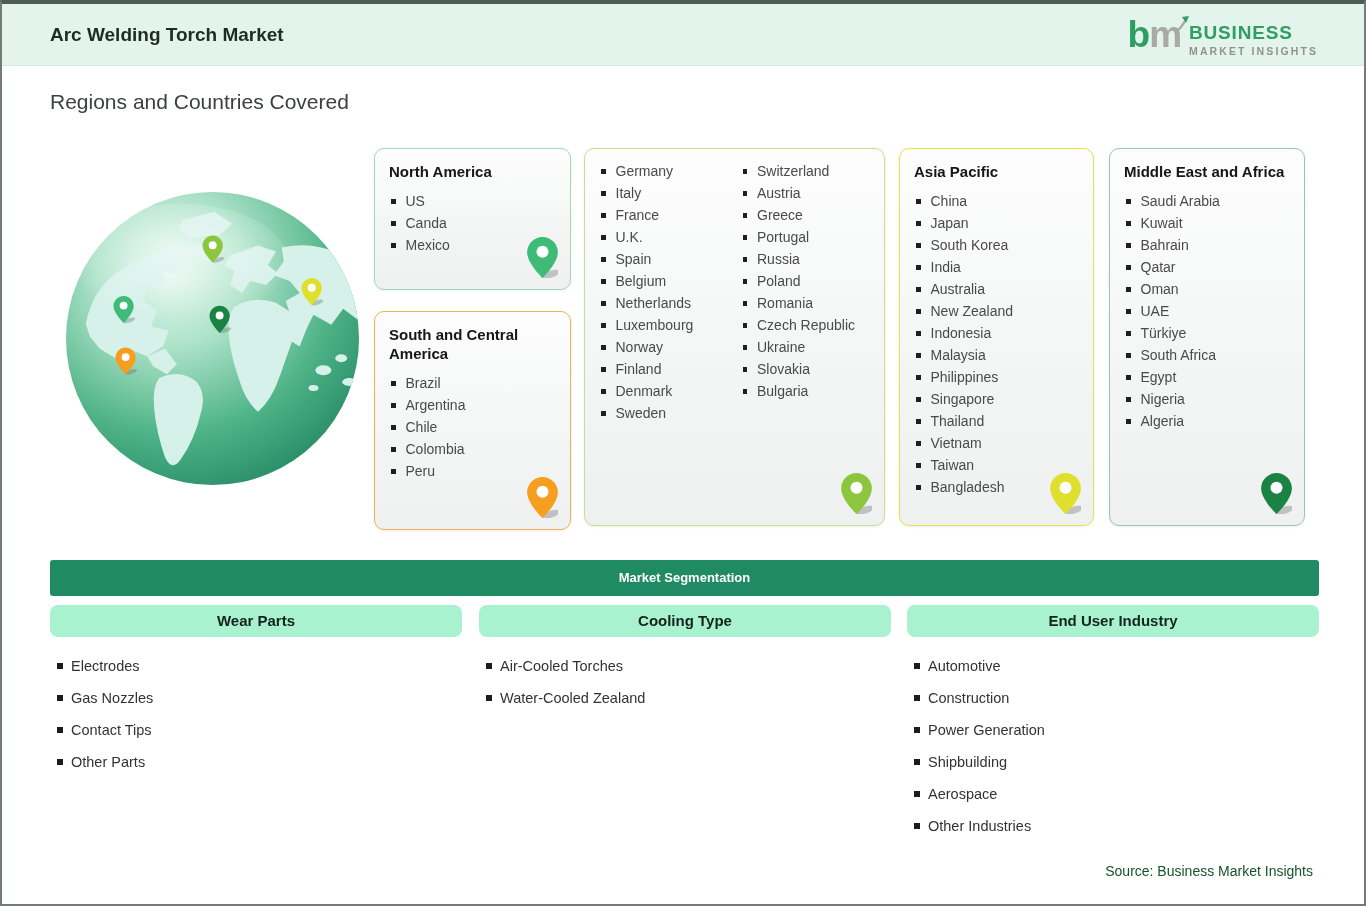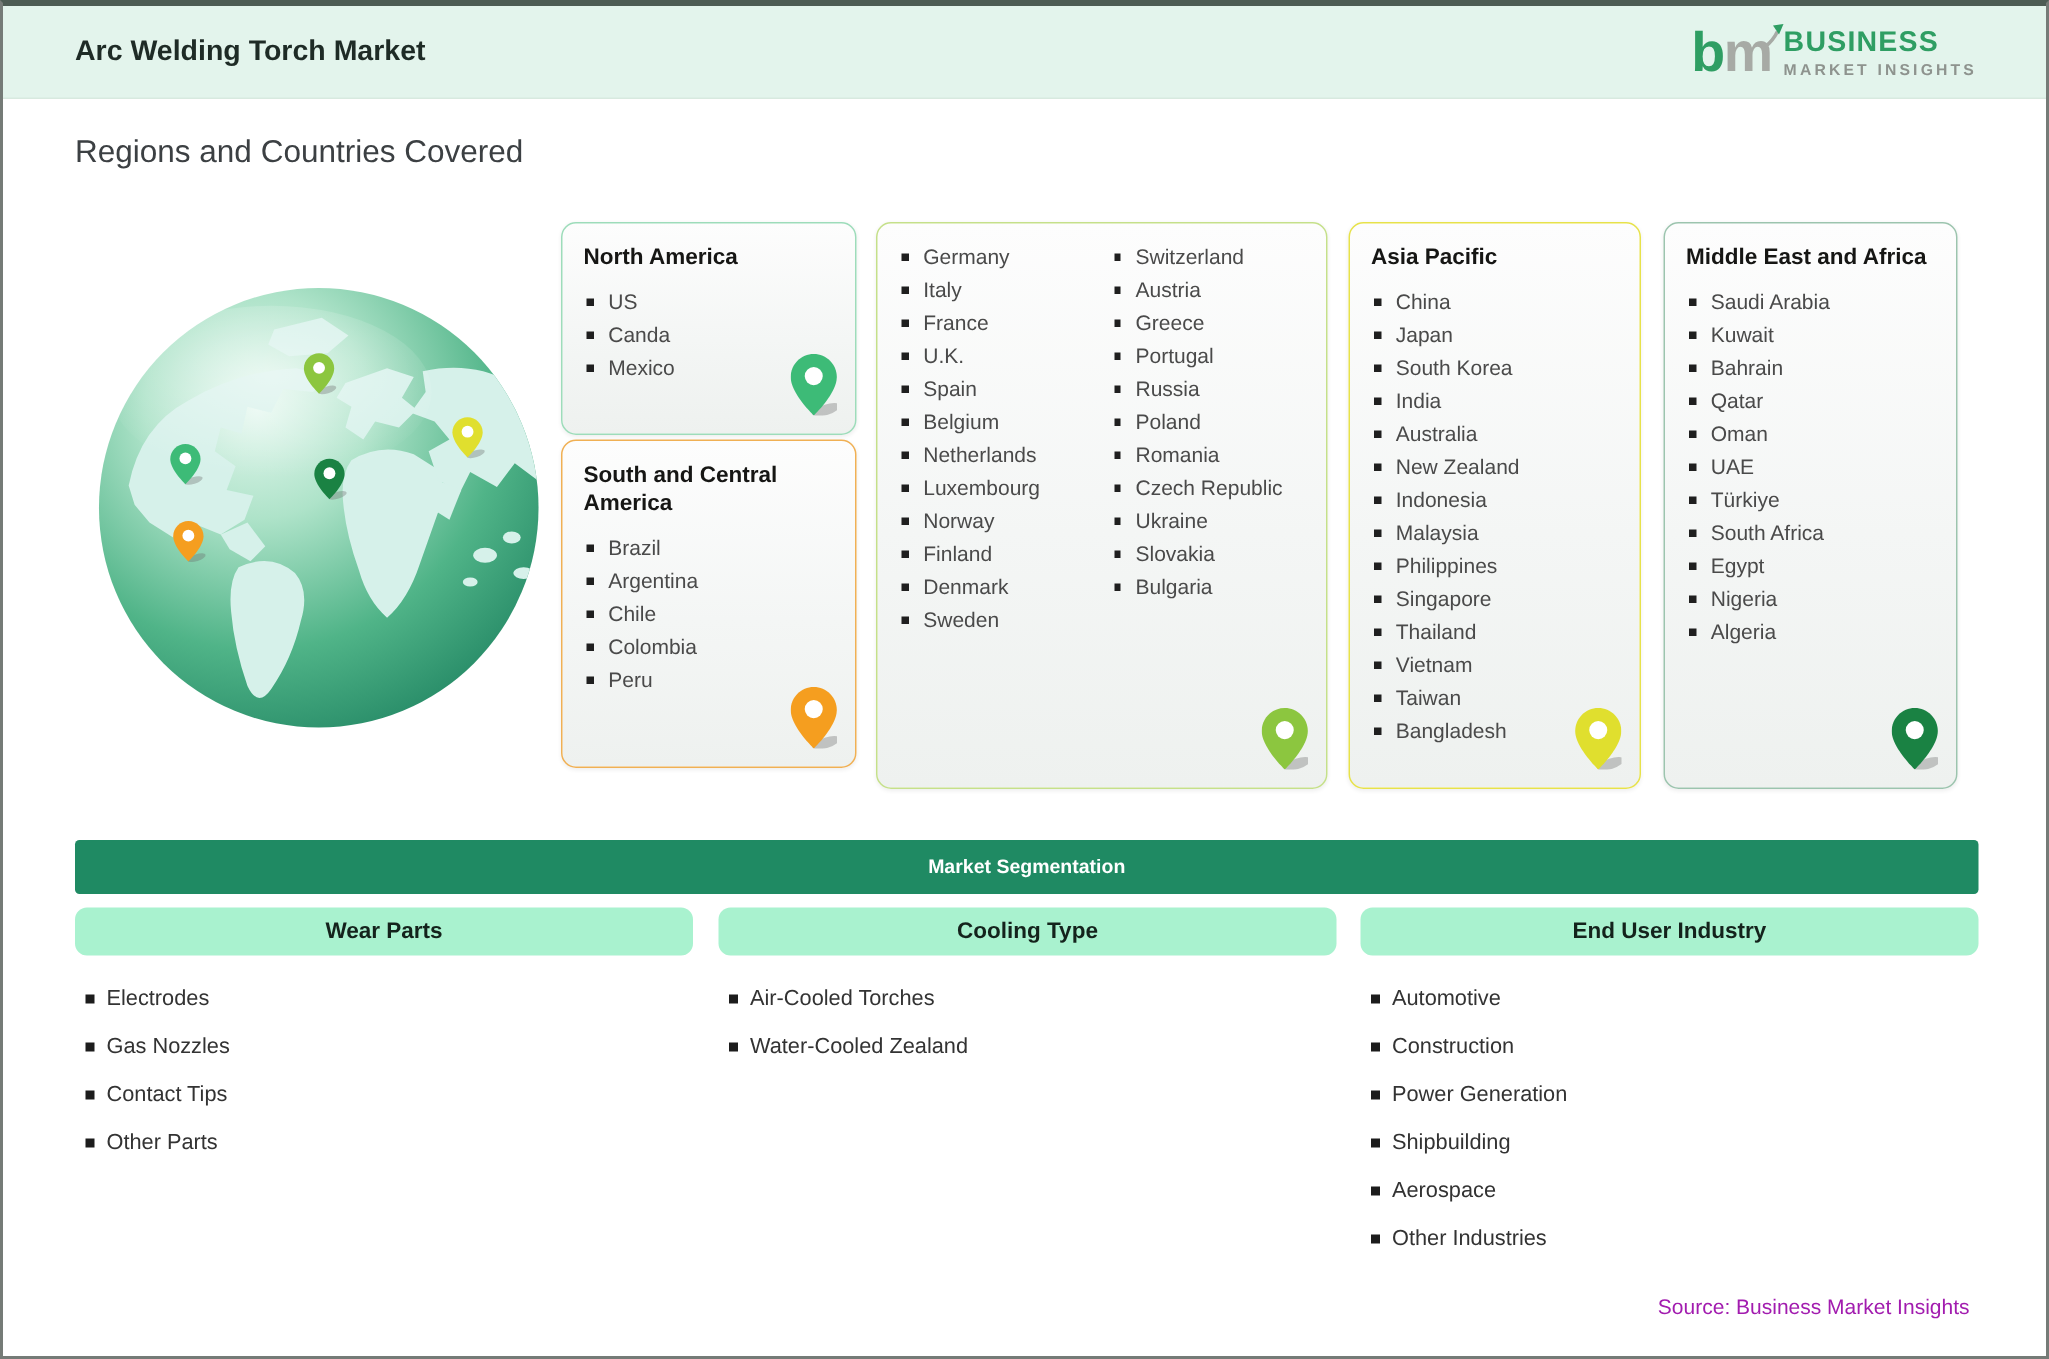--- a/index.html
+++ b/index.html
@@ -19,21 +19,21 @@
   .header {
     position: absolute; left: 0; top: 0; right: 0; height: 64px;
     background: #e3f4ec;
     border-top: 2px solid #4d5c54;
     border-bottom: 1px solid #d8e9df;
   }
   .page-title {
     position: absolute; left: 48px; top: 0; line-height: 62px;
     font-size: 19px; font-weight: bold; color: #1e2b26;
   }
-  .logo { position: absolute; right: 46px; top: 9px; display: flex; align-items: center; gap: 8px; }
+  .logo { position: absolute; right: 46px; top: 9px; display: flex; align-items: flex-end; gap: 8px; }
   .logo-mark { position: relative; font-weight: bold; font-size: 37px; line-height: 44px; letter-spacing: -1px; }
   .logo-b { color: #2f9e63; }
   .logo-m { color: #a7aaa5; }
   .logo-arrow { position: absolute; right: -10px; top: 2px; }
   .logo-text { display: flex; flex-direction: column; justify-content: center; }
   .logo-line1 { color: #2f9e63; font-weight: bold; font-size: 19px; letter-spacing: 0.8px; }
   .logo-line2 { color: #8e938e; font-weight: bold; font-size: 10.5px; letter-spacing: 2.1px; margin-top: 1px; }
 
   
   .section-title {
@@ -47,21 +47,21 @@
   
   .card {
     position: absolute;
     border: 1.5px solid #ccc;
     border-radius: 10px;
     background: linear-gradient(180deg, #fdfdfd 0%, #f4f6f5 55%, #eef1ef 100%);
     padding: 11px 14px 10px 14px;
     box-shadow: 0 1px 3px rgba(0,0,0,0.07);
   }
   .card-north-america        { left: 372px; top: 146px; width: 197px; height: 142px; }
-  .card-south-central-america{ left: 372px; top: 291px; width: 197px; height: 219px; }
+  .card-south-central-america{ left: 372px; top: 309px; width: 197px; height: 219px; }
   .card-europe               { left: 582px; top: 146px; width: 301px; height: 378px; }
   .card-asia-pacific         { left: 897px; top: 146px; width: 195px; height: 378px; }
   .card-middle-east-africa   { left: 1107px; top: 146px; width: 196px; height: 378px; }
 
   .card h3 { font-size: 15px; font-weight: bold; color: #161614; margin: 2px 0 9px 0; line-height: 19px; }
   .card ul { list-style: none; }
   .card li { display: flex; font-size: 14px; color: #4a4a4a; line-height: 22px; }
   .card li .sq { width: 4.5px; height: 4.5px; background: #1f1f1f; flex: none; margin: 9px 10px 0 2px; }
   .card-europe ul { column-count: 2; column-gap: 12px; height: 268px; column-fill: auto; }
   .card .pin { position: absolute; right: 12px; bottom: 7px; }
@@ -78,21 +78,21 @@
     height: 32px; border-radius: 8px; background: #a9f2cf;
     text-align: center; line-height: 32px;
     font-size: 15px; font-weight: bold; color: #14231c;
   }
   .seg-group ul { list-style: none; margin-top: 13px; }
   .seg-group li { display: flex; align-items: center; height: 32px; font-size: 14.5px; color: #333333; }
   .seg-group li .sq { width: 6px; height: 6px; background: #1c1c1c; flex: none; margin: 0 8px 0 7px; }
 
   .source-note {
     position: absolute; right: 51px; top: 861px;
-    font-size: 14px; color: #a21caf;
+    font-size: 14px; color: #14532d;
   }
 </style>
 </head>
 <body>
 
 <div class="page">
 
   <header class="header">
     <h1 class="page-title">Arc Welding Torch Market</h1>
     <div class="logo">

